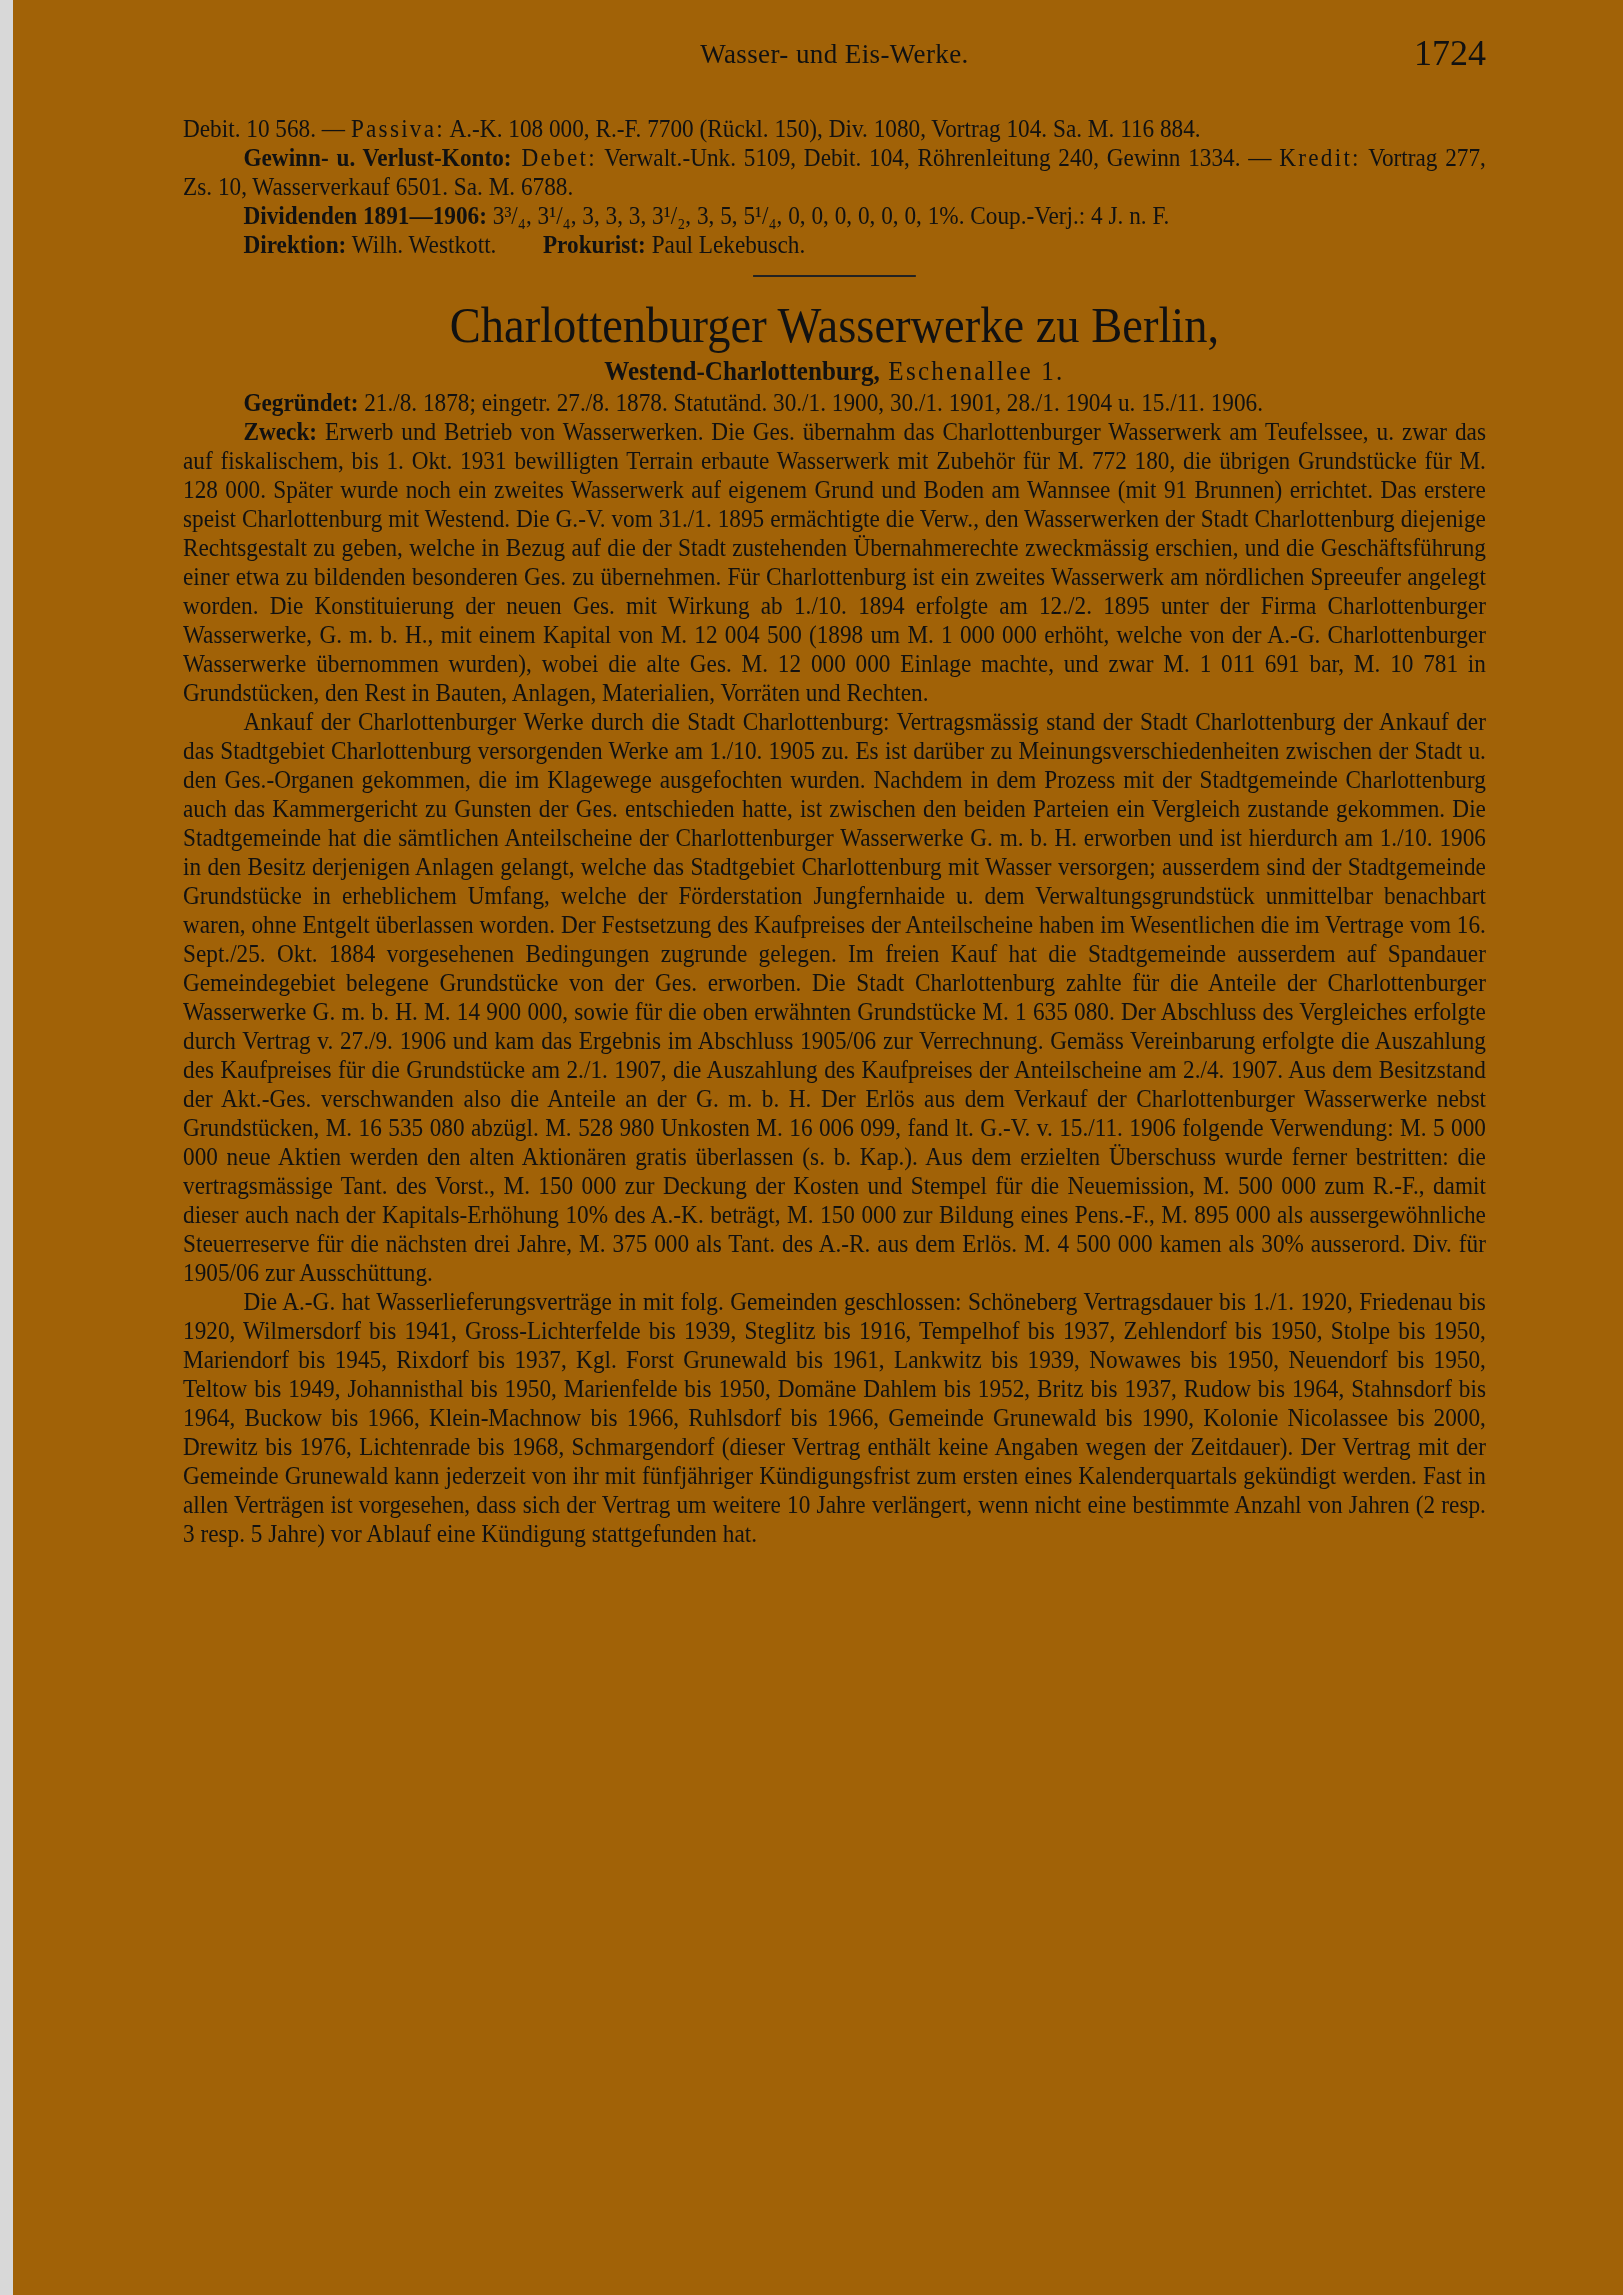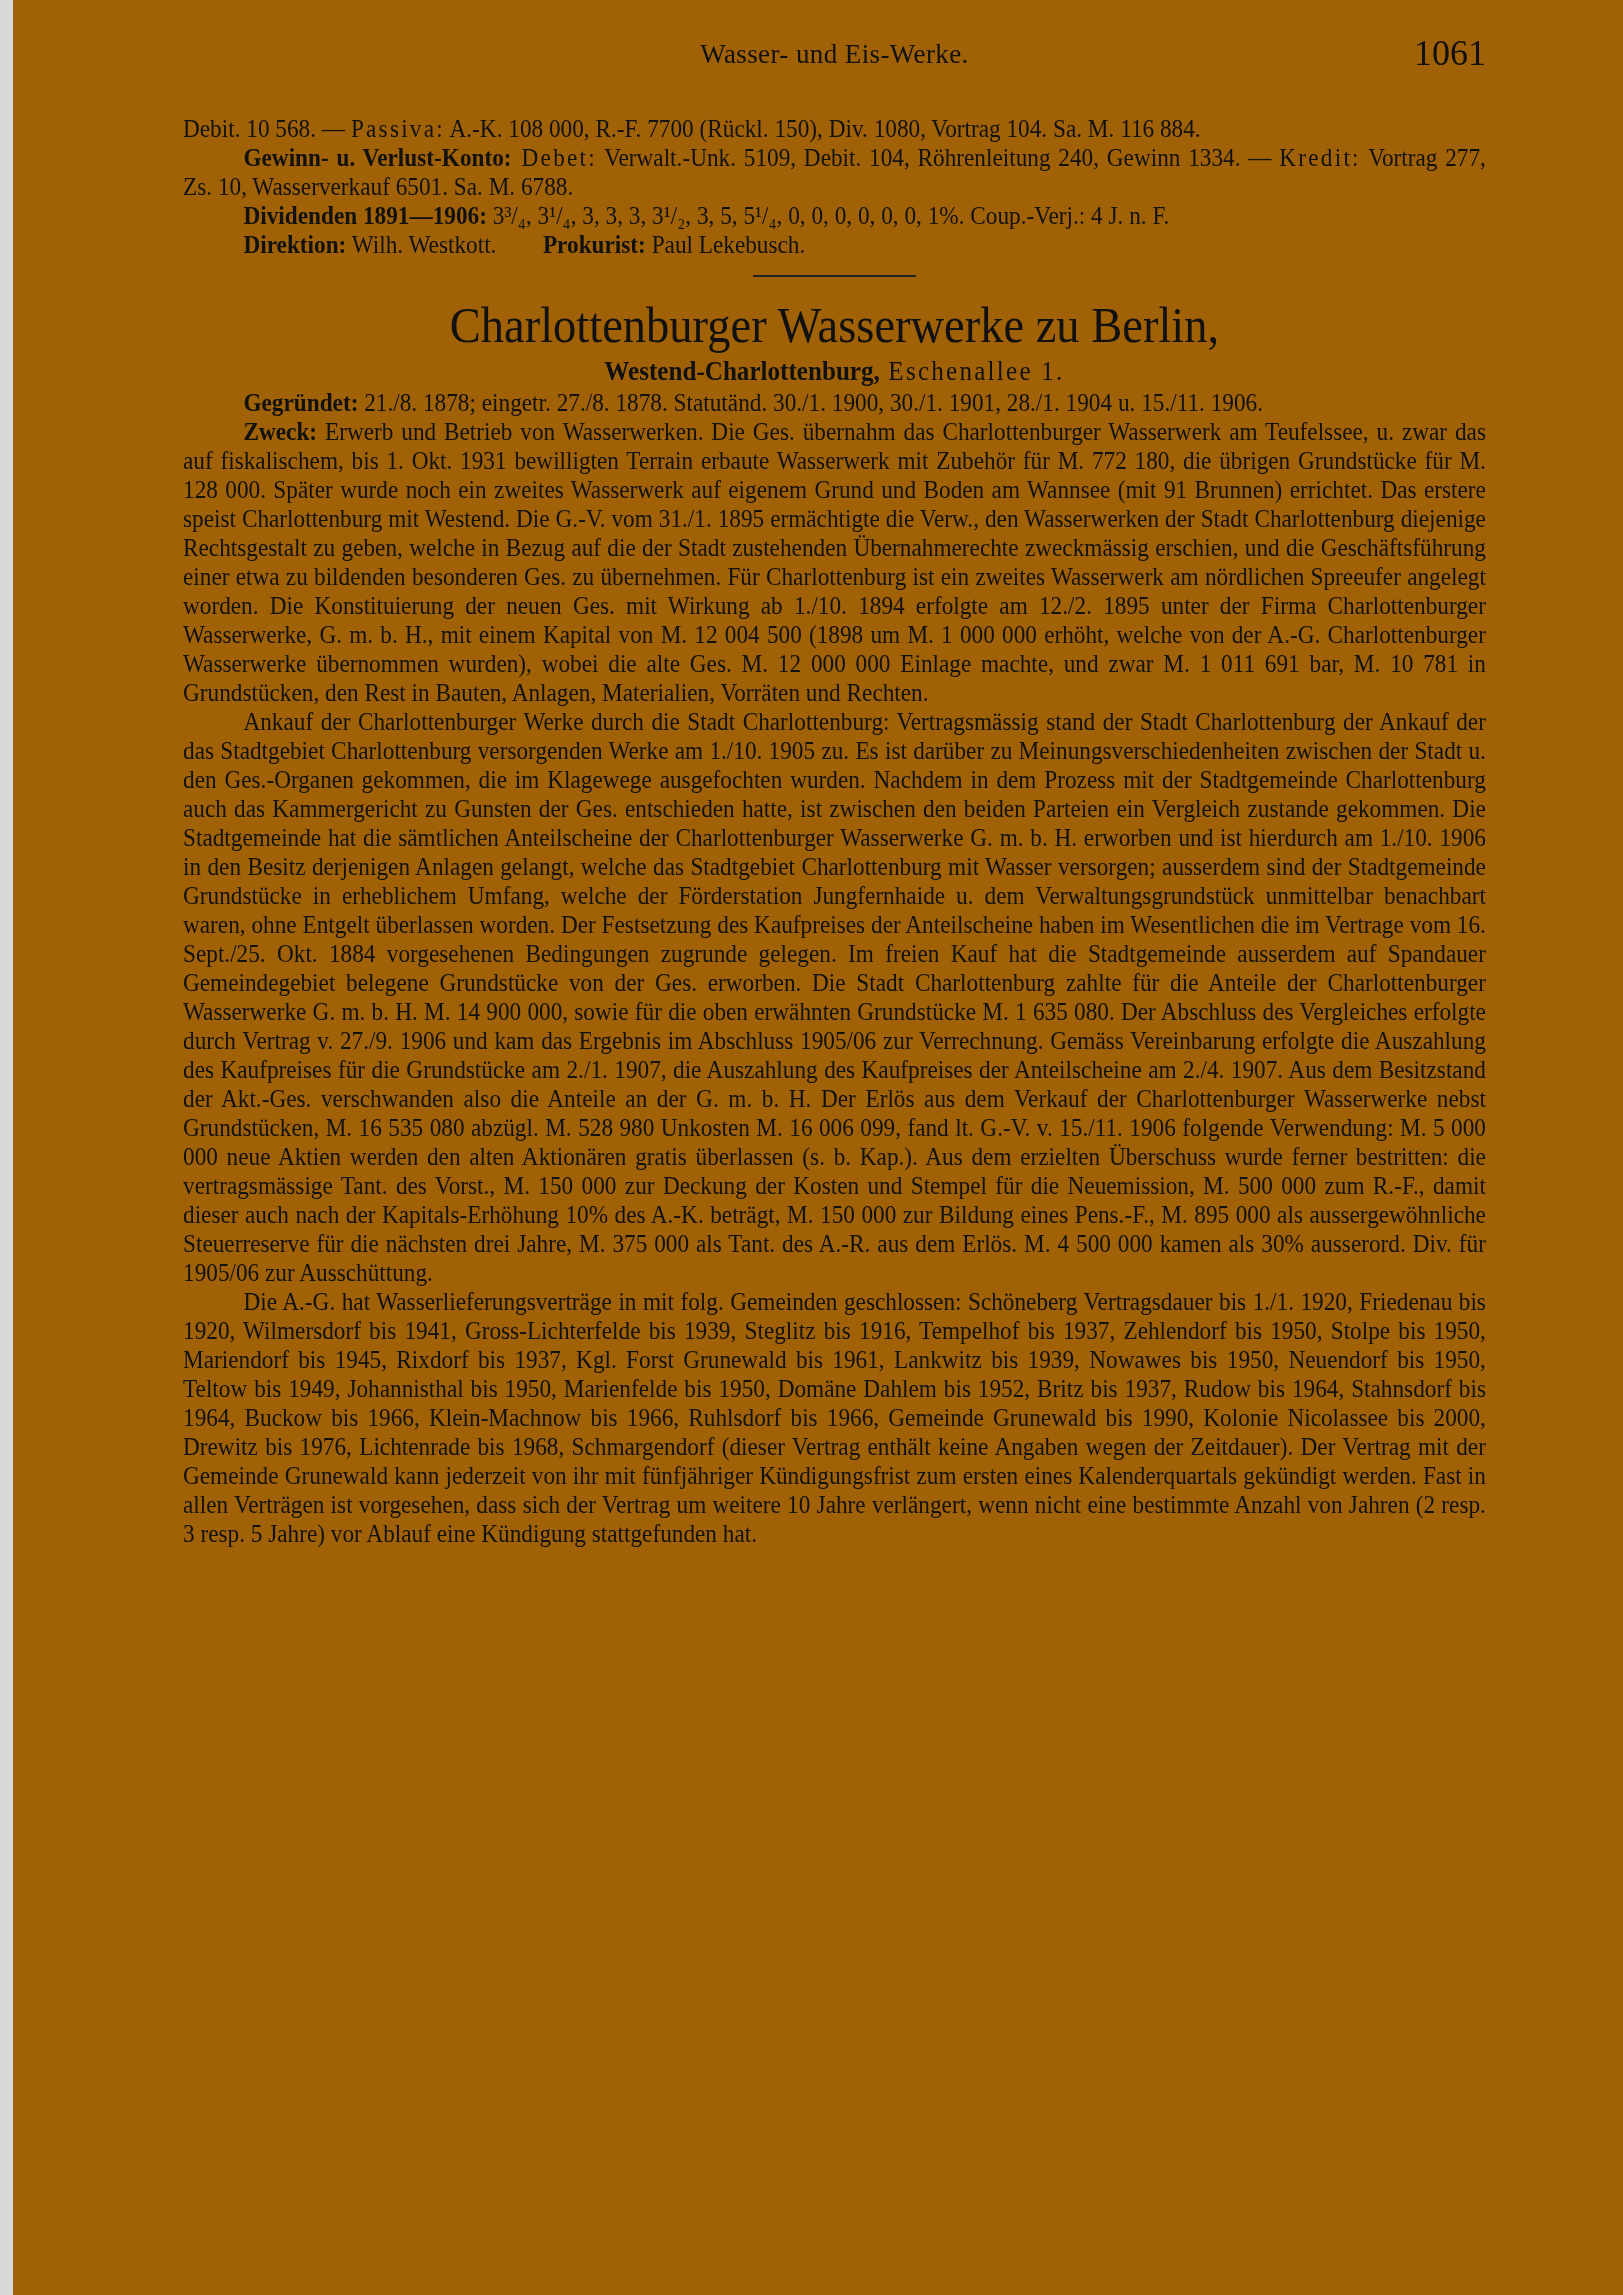--- a/index.html
+++ b/index.html
@@ -42,21 +42,21 @@
     text-align: center; font-size: 50px; line-height: 58px; margin: 0; font-weight: normal;
   }
   .subheading { text-align: center; font-size: 27px; line-height: 34px; margin: 0 0 3.2px 0; }
 </style>
 </head>
 <body>
 
 <div class="page">
   <div class="running-head">
     <div class="running-title">Wasser- und Eis-Werke.</div>
-    <div class="page-number">1061</div>
+    <div class="page-number">1724</div>
   </div>
 
   <div class="body">
     <p>
       <span>Debit. 10 568. — </span><span class="spaced">Passiva:</span><span> A.-K. 108 000, R.-F. 7700 (Rückl. 150), Div. 1080, Vortrag 104. Sa. M. 116 884.</span>
     </p>
     <p class="indent">
       <span class="b">Gewinn- u. Verlust-Konto:</span><span class="spaced"> Debet:</span><span> Verwalt.-Unk. 5109, Debit. 104, Röhrenleitung 240, Gewinn 1334. — </span><span class="spaced">Kredit:</span><span> Vortrag 277, Zs. 10, Wasserverkauf 6501. Sa. M. 6788.</span>
     </p>
     <p class="indent">

